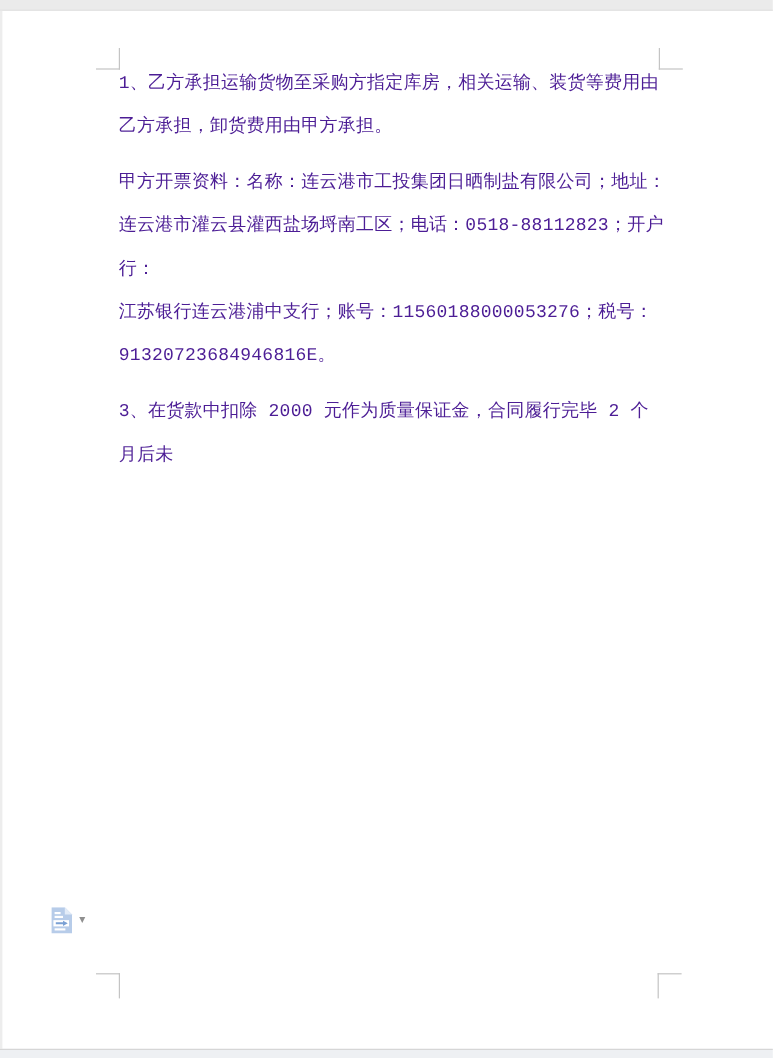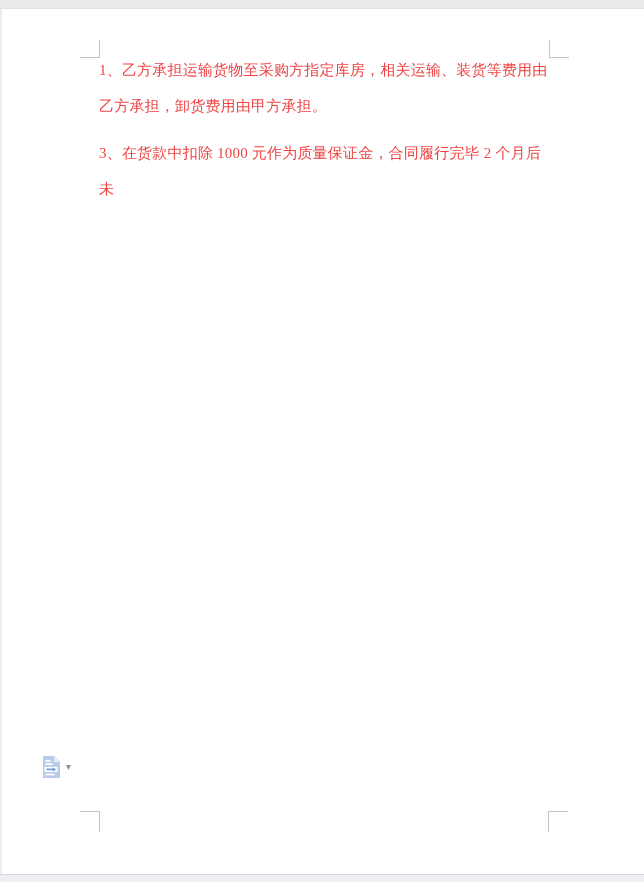--- a/index.html
+++ b/index.html
@@ -20,21 +20,21 @@
     position:absolute; left:0; right:0; bottom:0; height:7px;
     background:#eef0f3; border-top:1px solid #d6d6d6;
   }
   .mark { position:absolute; width:19px; height:17px; }
   .mark.tl { left:80px;  top:40px;  border-right:1px solid #c4c4c4; border-bottom:1px solid #c4c4c4; }
   .mark.tr { left:549px; top:40px;  border-left:1px solid #c4c4c4;  border-bottom:1px solid #c4c4c4; }
   .mark.bl { left:80px;  top:811px; height:20px; border-right:1px solid #c4c4c4; border-top:1px solid #c4c4c4; }
   .mark.br { left:548px; top:811px; height:20px; border-left:1px solid #c4c4c4;  border-top:1px solid #c4c4c4; }
   .text-area {
     position:absolute; left:99px; top:52px; width:456px;
-    font-size:15px; color:#ef4444; cursor:text;
+    font-size:15px; color:#4c1d95; cursor:text;font-family:Liberation Mono, monospace;
   }
   .para {
     margin:0 0 11px 0; line-height:36px; white-space:pre-line;
     letter-spacing:0.2px;
   }
   .float-btn {
     position:absolute; left:42px; top:753px; width:40px; height:28px;
     display:flex; align-items:center; gap:5px; cursor:pointer;
   }
   .float-btn svg { display:block; }
@@ -52,21 +52,25 @@
   <div class="left-edge"></div>
 
   <div class="mark tl"></div>
   <div class="mark tr"></div>
   <div class="mark bl"></div>
   <div class="mark br"></div>
 
   <div class="text-area">
       <p class="para">1、乙方承担运输货物至采购方指定库房，相关运输、装货等费用由
 乙方承担，卸货费用由甲方承担。</p>
-      <p class="para">3、在货款中扣除 1000 元作为质量保证金，合同履行完毕 2 个月后未</p>
+      <p class="para">甲方开票资料：名称：连云港市工投集团日晒制盐有限公司；地址：
+连云港市灌云县灌西盐场埒南工区；电话：0518-88112823；开户行：
+江苏银行连云港浦中支行；账号：11560188000053276；税号：
+91320723684946816E。</p>
+      <p class="para">3、在货款中扣除 2000 元作为质量保证金，合同履行完毕 2 个月后未</p>
     </div>
 
   <div class="float-btn">
     <span>
       <svg width="19" height="22" viewBox="0 0 19 22">
         <path d="M1 0 h11 l6 6 v16 h-17 z" fill="#b7cce9"></path>
         <path d="M12 0 l6 6 h-6 z" fill="#e3ecf8"></path>
         <rect x="3.5" y="4" width="5" height="1.8" fill="#ffffff"></rect>
         <rect x="3.5" y="7.2" width="7" height="1.8" fill="#ffffff"></rect>
         <rect x="2.5" y="10.8" width="13" height="5.2" fill="#ffffff"></rect>

